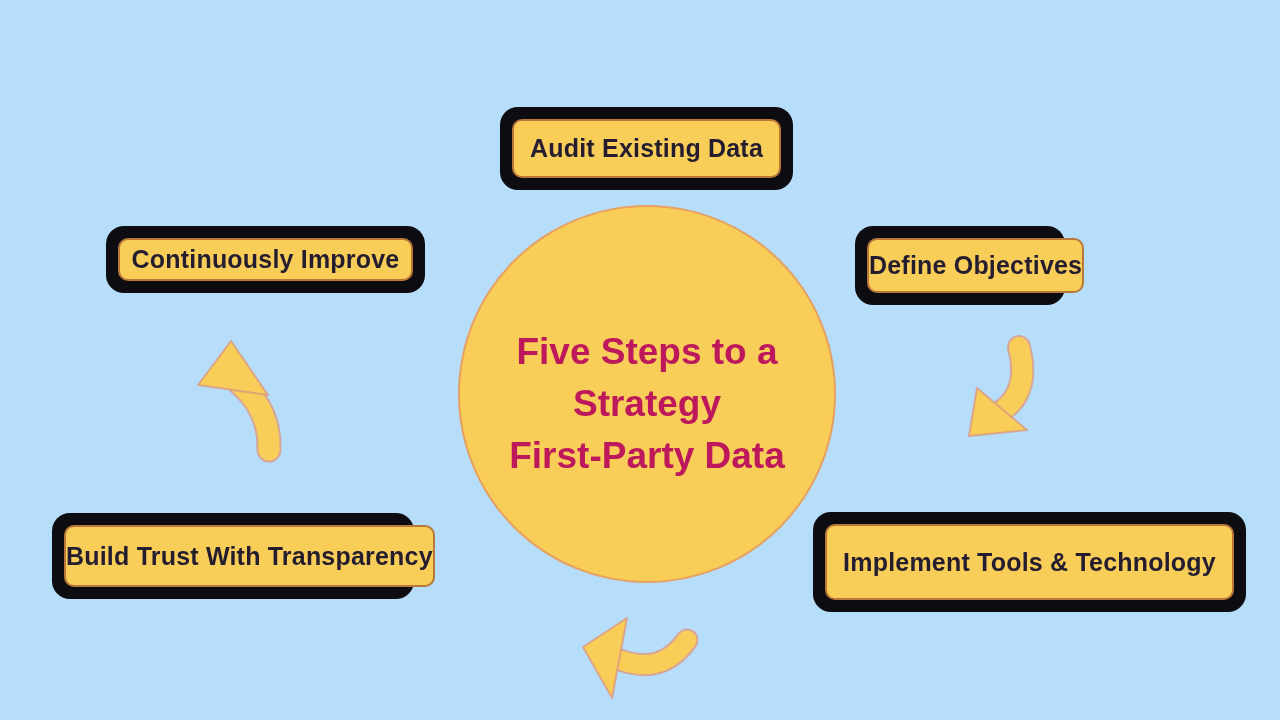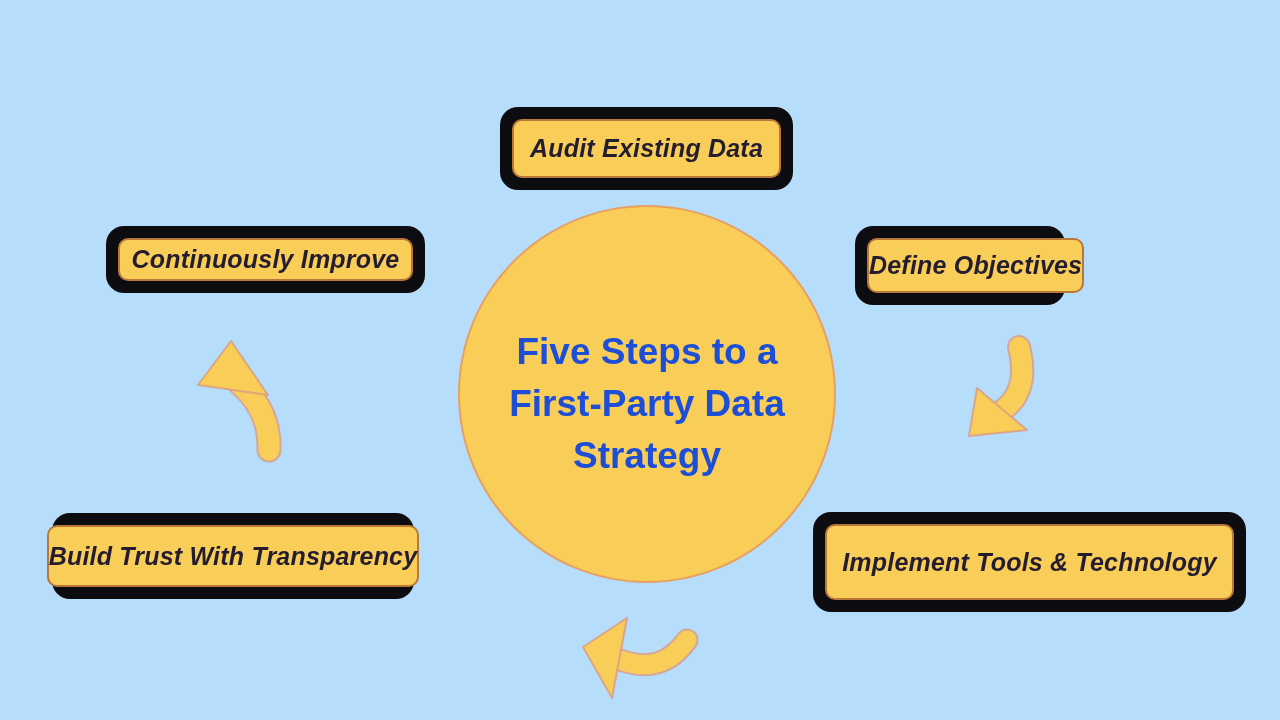--- a/index.html
+++ b/index.html
@@ -13,77 +13,76 @@
     width: 1280px; height: 720px;
     background: #b6ddfa;
   }
   .step-box {
     position: absolute;
     background: #0c0c11;
     border-radius: 18px;
     padding: 12px;
     box-sizing: border-box;
     display: flex;
-    font-style: italic;
   }
   .step-box-inner {
     flex: 1;
     background: #f9ce58;
     border: 2px solid rgba(122, 32, 26, 0.5);
     border-radius: 10px;
     display: flex;
     align-items: center;
     justify-content: center;
     font-size: 25px;
     font-weight: bold;
     color: #241d30;
     white-space: nowrap;
     letter-spacing: 0.2px;
   }
   #box-audit     { left: 500px; top: 107px; width: 293px; height: 83px; }
   #box-improve   { left: 106px; top: 226px; width: 319px; height: 67px; }
   #box-define    { left: 855px; top: 226px; width: 210px; height: 79px; }
-  #box-build     { left:  52px; top: 513px; width: 362px; height: 86px; justify-content: center; }
+  #box-build     { left:  52px; top: 513px; width: 362px; height: 86px; }
   #box-implement { left: 813px; top: 512px; width: 433px; height: 100px; }
 
   #center-circle {
     position: absolute;
     left: 458px; top: 205px;
     width: 378px; height: 378px;
     border-radius: 50%;
     background: #f9ce58;
     border: 2px solid rgba(219, 122, 106, 0.55);
     box-sizing: border-box;
     display: flex;
     flex-direction: column;
     align-items: center;
     justify-content: center;
   }
   .circle-line {
     font-size: 37px;
     font-weight: bold;
-    color: #1d4ed8;
+    color: #be185d;
     line-height: 52px;
     text-align: center;
     transform: translateY(10px);
   }
   .arrow-svg { position: absolute; overflow: visible; }
   .arrow-under { stroke: rgba(220, 154, 130, 0.8); fill: none; }
   .arrow-main  { stroke: #f9ce58; fill: none; }
   .arrow-head  { fill: #f9ce58; stroke: rgba(220, 154, 130, 0.8); stroke-width: 2; stroke-linejoin: round; }
 </style>
 </head>
 <body>
 
 <div id="canvas">
 
   <div id="center-circle">
     <div class="circle-line">Five Steps to a</div>
+    <div class="circle-line">Strategy</div>
     <div class="circle-line">First-Party Data</div>
-    <div class="circle-line">Strategy</div>
   </div>
 
   <div class="step-box" id="box-audit">
     <div class="step-box-inner">Audit Existing Data</div>
   </div>
 
   <div class="step-box" id="box-define">
     <div class="step-box-inner">Define Objectives</div>
   </div>
 

